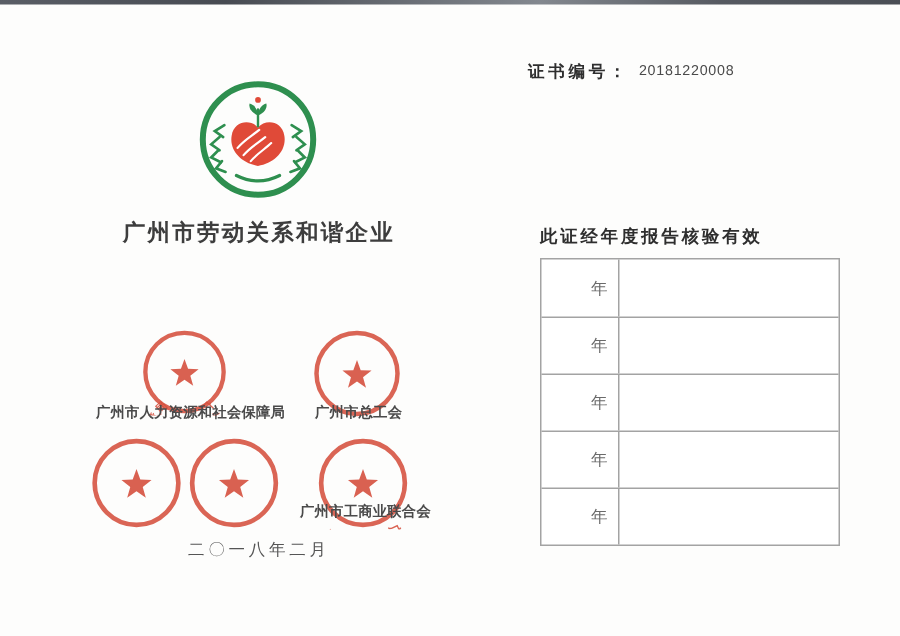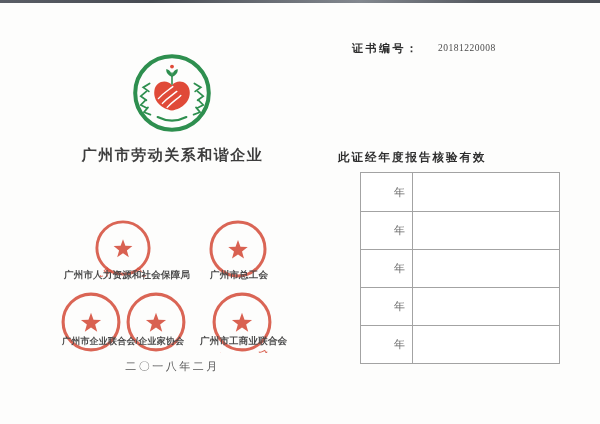--- a/index.html
+++ b/index.html
@@ -62,26 +62,26 @@
   
   .page-right { position:absolute; left:330px; top:0; width:250px; height:424px; }
   .field-row { position:absolute; left:22px; white-space:nowrap; }
   .row-certno { top:38px; }
   .row-holder { top:92px; }
   .field-label {
     display:inline-block; font-size:11px; font-weight:700;
     color:#2e2e2e; letter-spacing:2.5px;
   }
   .field-value {
-    display:inline-block; margin-left:14px; vertical-align:1px;
-    font-family:Liberation Serif, serif; font-size:9.5px;
+    display:inline-block; margin-left:2px; vertical-align:1px;
+    font-family:Liberation Sans, sans-serif; font-size:9.5px;
     color:#4a4a4a; letter-spacing:0.5px;
   }
   .verify-title {
-    position:absolute; left:8px; top:150px;
+    position:absolute; left:30px; top:150px;
     font-size:11.5px; font-weight:700; color:#2e2e2e; letter-spacing:2px;
   }
   .vtable {
     position:absolute; left:30px; top:172px; width:200px;
     border:1px solid #a3a3a3; background:#fff;
   }
   .vrow { display:flex; height:38px; border-top:1px solid #a3a3a3; }
   .vrow:first-child { border-top:none; }
   .vcell-year {
     width:52px; border-right:1px solid #a3a3a3;
@@ -176,21 +176,20 @@
       <circle class="seal-ring" cx="50" cy="50" r="45"></circle>
       <polygon class="seal-star" points="50,35 54.1,46.3 66.2,46.7 56.7,54.2 60,65.8 50,59 40,65.8 43.3,54.2 33.8,46.7 45.9,46.3"></polygon>
       <path id="sp5" d="M50,85 A35,35 0 1,1 49.99,85" fill="none"></path>
       <text class="seal-text" style="letter-spacing:4.5px;">
         <textPath href="#sp5" startOffset="50%" text-anchor="middle">广州市工商业联合会</textPath>
       </text>
     </svg>
 
     <div class="agency-label label-1">广州市人力资源和社会保障局</div>
     <div class="agency-label label-2">广州市总工会</div>
-    <div class="agency-label label-3">广州市企业联合会/企业家协会</div>
     <div class="agency-label label-4">广州市工商业联合会</div>
 
     <div class="issue-date">二〇一八年二月</div>
   </div>
 
   <div class="page-right">
 
     <div class="field-row row-certno">
       <span class="field-label">证书编号：</span>
       <span class="field-value">20181220008</span>

